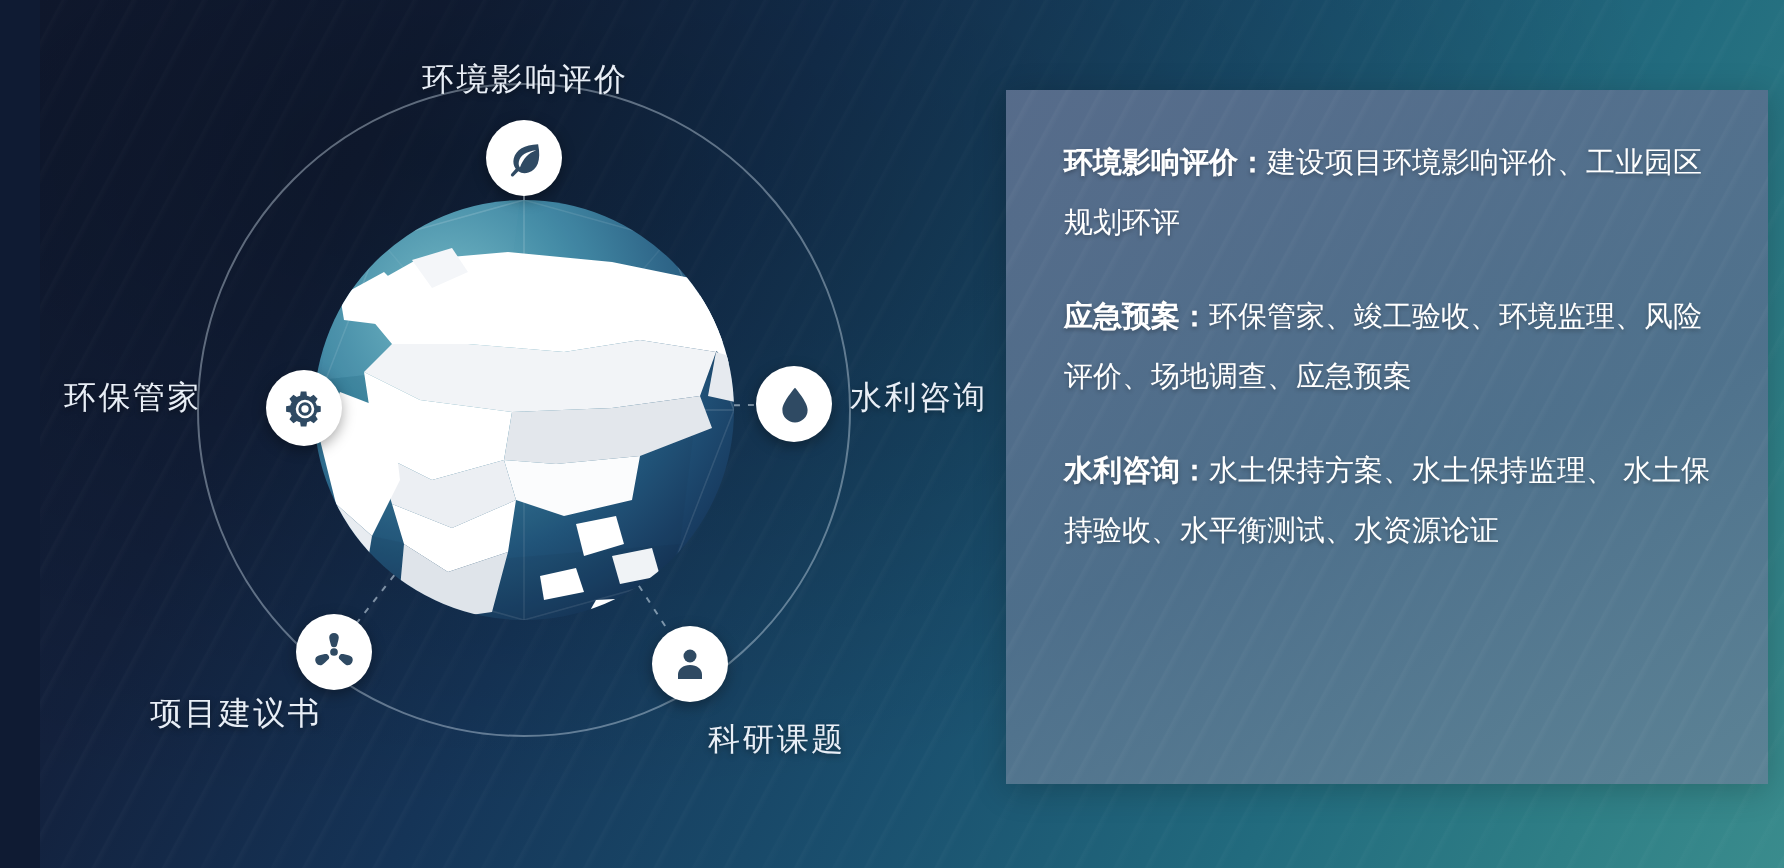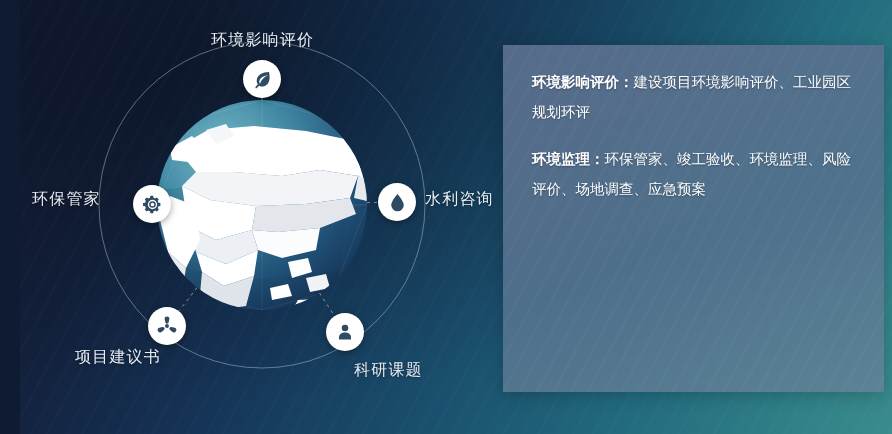--- a/index.html
+++ b/index.html
@@ -260,19 +260,20 @@
     </div>
     <div class="node-label lbl-res">科研课题</div>
   </div>
 
   <div class="panel">
     <div class="panel-streaks"></div>
     <div class="panel-inner">
 
       <p class="para"><span class="ttl">环境影响评价：</span><span>建设项目环境影响评价、工业园区规划环评</span></p>
 
-      <p class="para"><span class="ttl">环境监理：</span><span>环保管家、竣工验收、环境监理、风险评价、场地调查、应急预案</span></p>
-
-
+      <p class="para"><span class="ttl">应急预案：</span><span>环保管家、竣工验收、环境监理、风险评价、场地调查、应急预案</span></p>
+
+
+      <p class="para"><span class="ttl">水利咨询：</span><span>水土保持方案、水土保持监理、 水土保持验收、水平衡测试、水资源论证</span></p>
 
     </div>
   </div>
 </div>
 
 </body></html>

